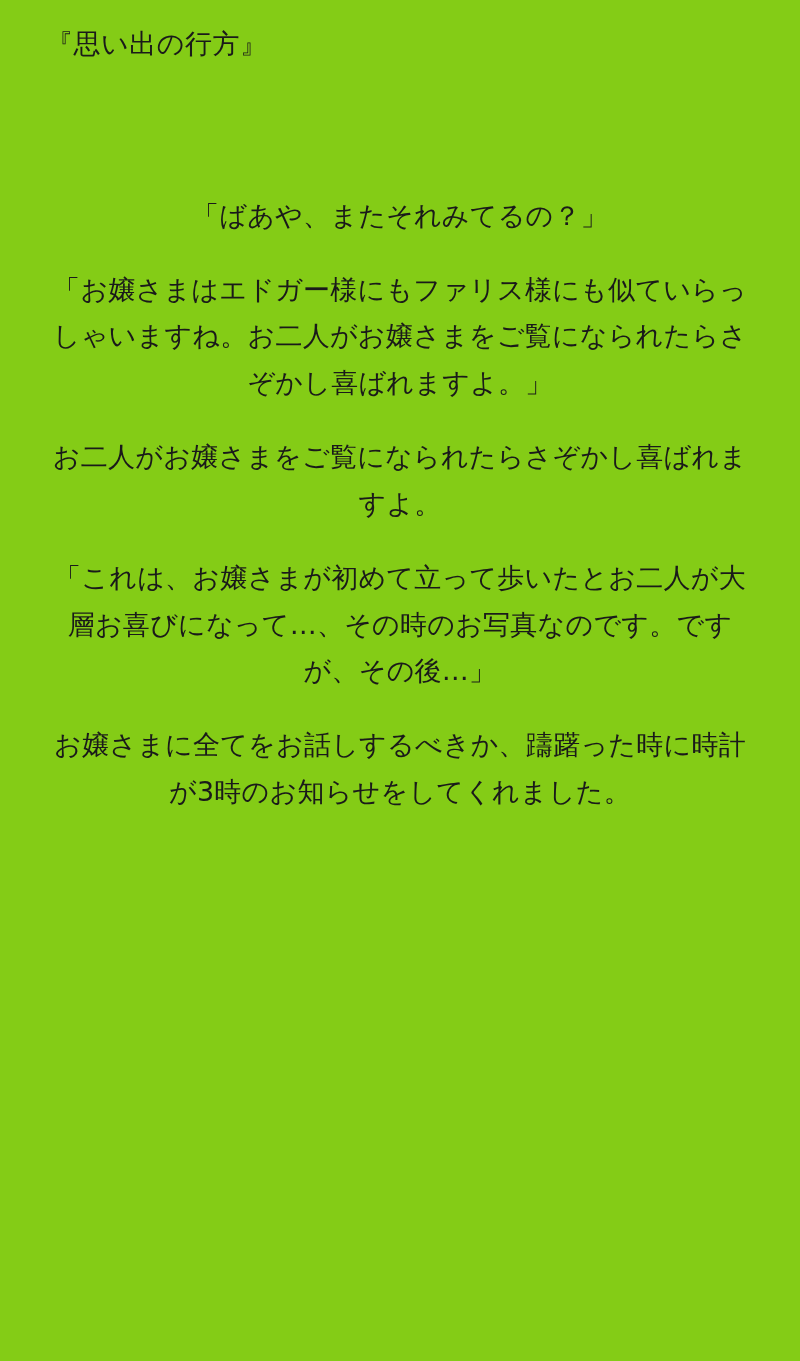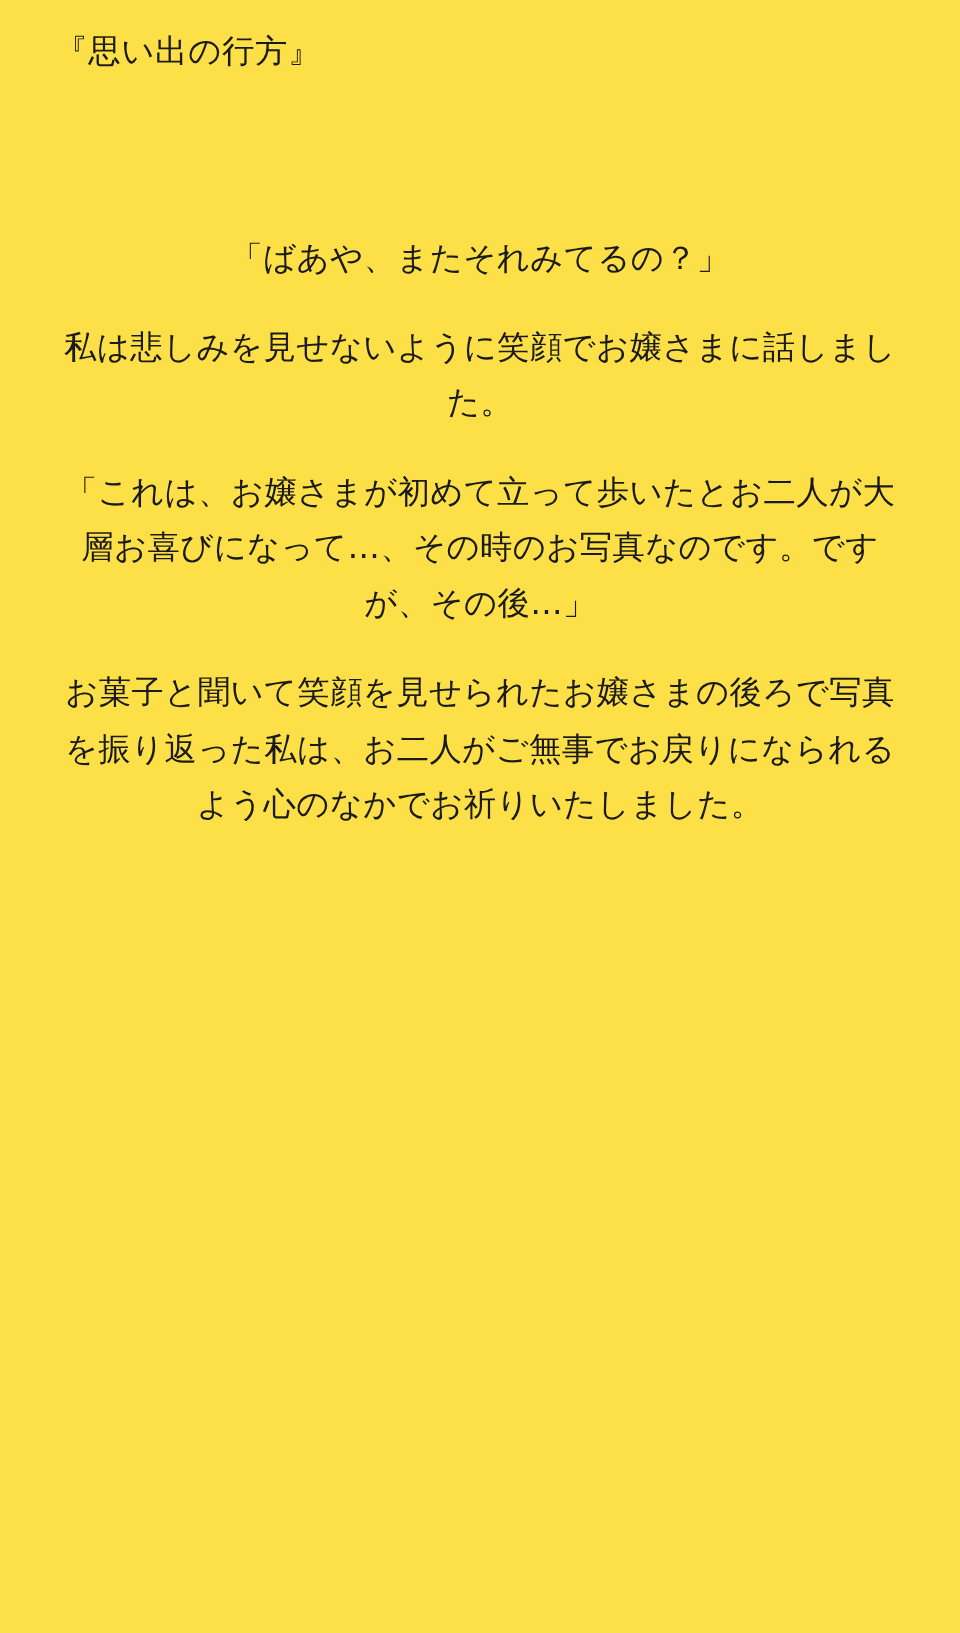--- a/index.html
+++ b/index.html
@@ -12,21 +12,21 @@
     height: 1361px;
     font-family: "DejaVu Sans", "Liberation Sans", sans-serif;
     color: #1a1a1a;
     overflow: hidden;
   }
   .page {
     box-sizing: border-box;
     width: 800px;
     height: 1361px;
     padding: 18px 46px 0 46px;
-    background: #fde047;
+    background: #84cc16;
   }
   .doc-title {
     font-size: 27px;
     line-height: 1.5;
     letter-spacing: 0.02em;
     margin: 0 0 0 0;
     padding-top: 6px;
     color: #1a1a1a;
     font-weight: 400;
   }
@@ -49,16 +49,17 @@
     margin-bottom: 0;
   }
 </style>
 </head>
 <body>
 
 <div class="page">
   <h1 class="doc-title">『思い出の行方』</h1>
   <div class="spacer-top"></div>
   <p class="para indent">「ばあや、またそれみてるの？」</p>
-  <p class="para">私は悲しみを見せないように笑顔でお嬢さまに話しました。</p>
+  <p class="para indent">「お嬢さまはエドガー様にもファリス様にも似ていらっしゃいますね。お二人がお嬢さまをご覧になられたらさぞかし喜ばれますよ。」</p>
+  <p class="para">お二人がお嬢さまをご覧になられたらさぞかし喜ばれますよ。</p>
   <p class="para indent">「これは、お嬢さまが初めて立って歩いたとお二人が大層お喜びになって…、その時のお写真なのです。ですが、その後…」</p>
-  <p class="para">お菓子と聞いて笑顔を見せられたお嬢さまの後ろで写真を振り返った私は、お二人がご無事でお戻りになられるよう心のなかでお祈りいたしました。</p>
+  <p class="para">お嬢さまに全てをお話しするべきか、躊躇った時に時計が3時のお知らせをしてくれました。</p>
 </div>
 
 </body></html>

